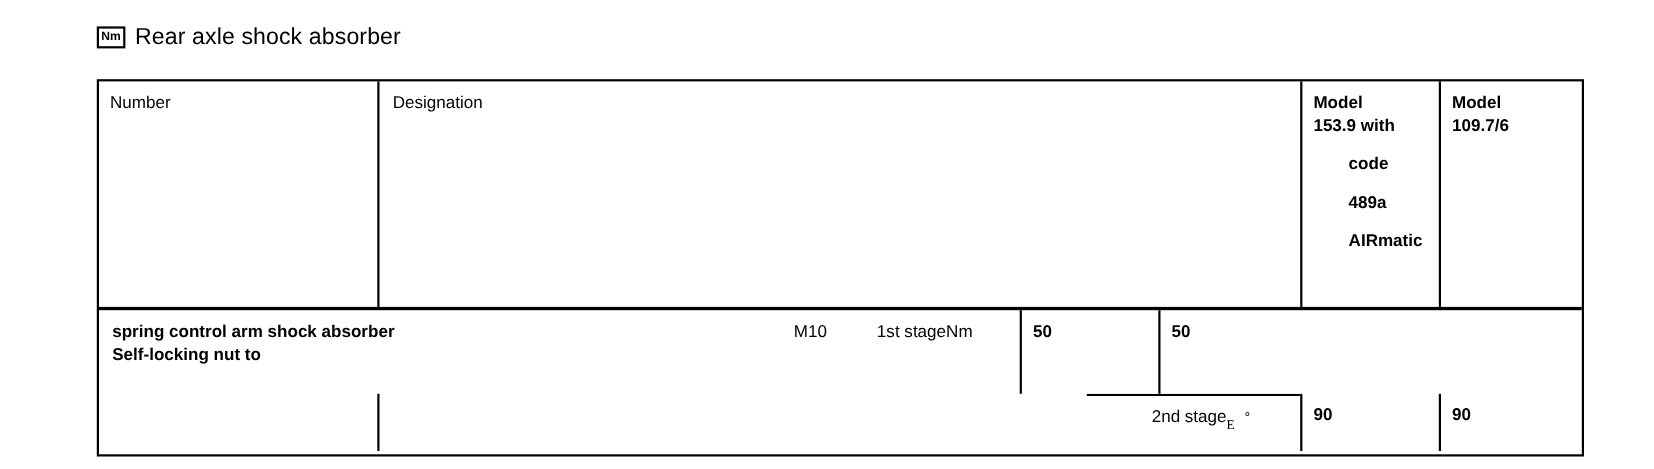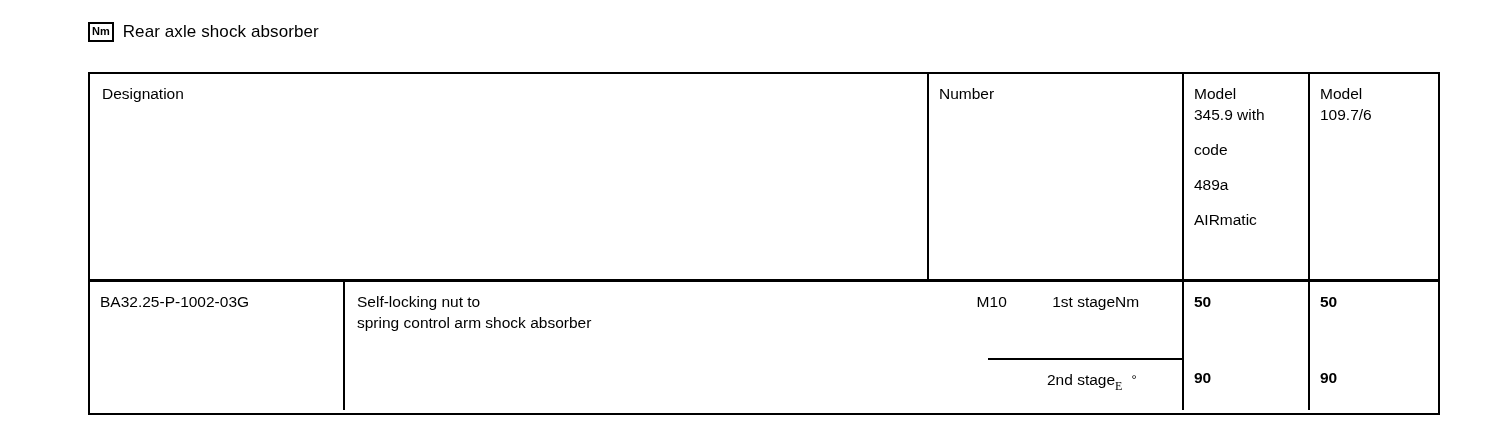--- a/index.html
+++ b/index.html
@@ -29,21 +29,21 @@
     border: 2px solid #000;
     font-size: 11px;
     font-weight: bold;
     line-height: 1;
     padding: 2px 2px 3px 2px;
     min-width: 16px;
     text-align: center;
     font-family: "Liberation Sans", sans-serif;
   }
   .title-text {
-    font-size: 17px;
+    font-size: 21px;
     letter-spacing: 0.1px;
     white-space: nowrap;
   }
 
   
   .torque-table {
     position: absolute;
     left: 88px;
     top: 72px;
     width: 1352px;
@@ -102,22 +102,22 @@
   .stage2-divider {
     position: absolute;
     left: 643px;
     right: 0;
     top: 0;
     border-top: 2px solid #000;
   }
 
   .row-stage2 .col-designation { padding-top: 11px; }
 
-  .header-line { display: block; }
-  .header-gap  { margin-top: 14px; }
+  .header-line { display: block; font-weight: bold; }
+  .header-gap  { margin-top: 14px; margin-left: 32px; }
 
   .unit-e {
     font-family: "Liberation Serif", serif;
     font-size: 12px;
     vertical-align: baseline;
   }
   .unit-deg {
     font-size: 13px;
     vertical-align: super;
     margin-left: 9px;
@@ -129,42 +129,41 @@
 <body>
 
 <div class="title-row">
   <span class="nm-badge">Nm</span>
   <span class="title-text">Rear axle shock absorber</span>
 </div>
 
 <div class="torque-table">
 
   <div class="row row-header">
+    <div class="cell col-number">Number</div>
     <div class="cell col-designation">Designation</div>
-    <div class="cell col-number">Number</div>
     <div class="cell col-model-a">
       <span class="header-line">Model</span>
-      <span class="header-line">345.9 with</span>
+      <span class="header-line">153.9 with</span>
       <span class="header-line header-gap">code</span>
       <span class="header-line header-gap">489a</span>
       <span class="header-line header-gap">AIRmatic</span>
     </div>
     <div class="cell col-model-b">
       <span class="header-line">Model</span>
       <span class="header-line">109.7/6</span>
     </div>
   </div>
 
   <div class="row row-stage1">
-    <div class="cell col-number">BA32.25-P-1002-03G</div>
     <div class="cell col-designation">
       <div class="desig-inner">
         <div class="desig-text">
+          <span class="header-line">spring control arm shock absorber</span>
           <span class="header-line">Self-locking nut to</span>
-          <span class="header-line">spring control arm shock absorber</span>
         </div>
         <div class="desig-thread">M10</div>
         <div class="desig-stage">1st stage</div>
         <div class="desig-unit">Nm</div>
       </div>
     </div>
     <div class="cell col-model-a value">50</div>
     <div class="cell col-model-b value">50</div>
   </div>
 

